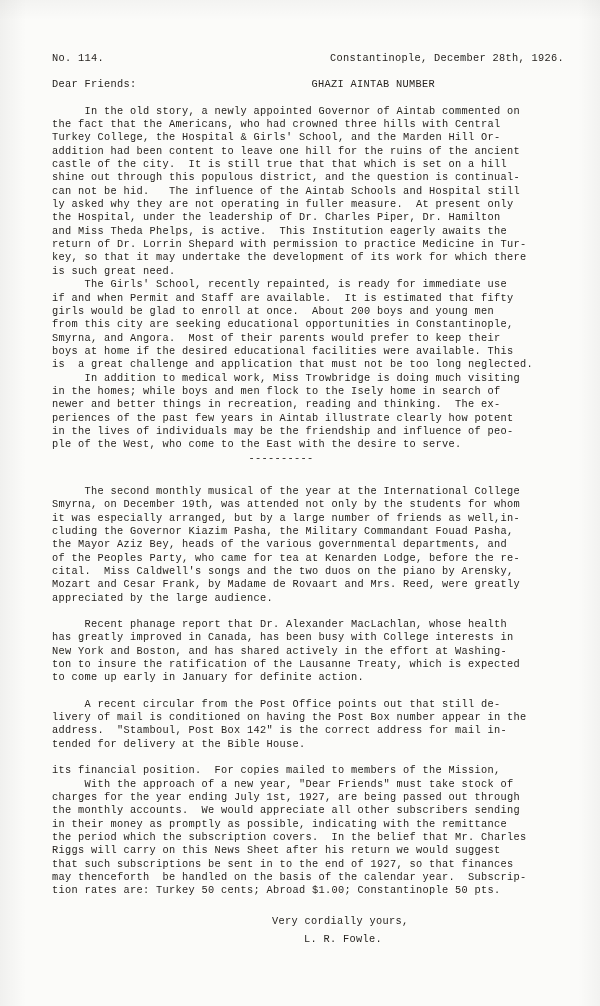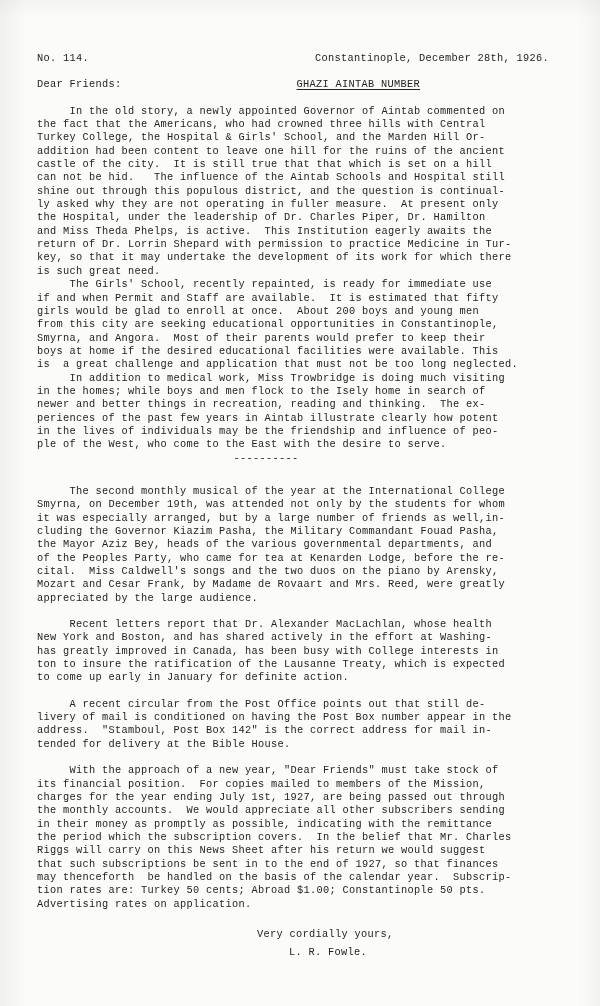--- a/index.html
+++ b/index.html
@@ -26,21 +26,21 @@
     position: absolute;
     inset: 0;
     background:
       linear-gradient(90deg, rgba(0,0,0,0.045) 0px, rgba(0,0,0,0.0) 26px),
       linear-gradient(270deg, rgba(0,0,0,0.035) 0px, rgba(0,0,0,0.0) 22px),
       linear-gradient(180deg, rgba(0,0,0,0.03) 0px, rgba(0,0,0,0.0) 20px);
     pointer-events: none;
   }
   .sheet {
     position: absolute;
-    left: 37px;
+    left: 52px;
     top: 52px;
     width: 512px;
   }
   .ln {
     font-size: 10.3px;
     line-height: 13.35px;
     letter-spacing: 0.32px;
     color: #26231f;
     white-space: pre;
     font-family: "Liberation Mono", "DejaVu Sans Mono", monospace;
@@ -51,21 +51,20 @@
     align-items: baseline;
   }
   .gap-sm { height: 13px; }
   .gap-md { height: 13px; }
   .gap-lg { height: 20px; }
   .title-line {
     text-align: center;
     padding-left: 46px;
   }
   .title-line .u {
-    text-decoration: underline;
     text-underline-offset: 2px;
   }
   .dearline {
     display: flex;
   }
   .dear {
     white-space: pre;
   }
   .sig-block {
     margin-top: 17px;
@@ -122,22 +121,22 @@
     </div>
 
     <div class="gap-sm"></div>
 
     <div>
       <div class="ln">     In the old story, a newly appointed Governor of Aintab commented on</div>
       <div class="ln">the fact that the Americans, who had crowned three hills with Central</div>
       <div class="ln">Turkey College, the Hospital &amp; Girls' School, and the Marden Hill Or-</div>
       <div class="ln">addition had been content to leave one hill for the ruins of the ancient</div>
       <div class="ln">castle of the city.  It is still true that that which is set on a hill</div>
+      <div class="ln">shine out through this populous district, and the question is continual-</div>
       <div class="ln">can not be hid.   The influence of the Aintab Schools and Hospital still</div>
-      <div class="ln">shine out through this populous district, and the question is continual-</div>
       <div class="ln">ly asked why they are not operating in fuller measure.  At present only</div>
       <div class="ln">the Hospital, under the leadership of Dr. Charles Piper, Dr. Hamilton</div>
       <div class="ln">and Miss Theda Phelps, is active.  This Institution eagerly awaits the</div>
       <div class="ln">return of Dr. Lorrin Shepard with permission to practice Medicine in Tur-</div>
       <div class="ln">key, so that it may undertake the development of its work for which there</div>
       <div class="ln">is such great need.</div>
     </div>
 
     <div>
       <div class="ln">     The Girls' School, recently repainted, is ready for immediate use</div>
@@ -170,50 +169,49 @@
       <div class="ln">the Mayor Aziz Bey, heads of the various governmental departments, and</div>
       <div class="ln">of the Peoples Party, who came for tea at Kenarden Lodge, before the re-</div>
       <div class="ln">cital.  Miss Caldwell's songs and the two duos on the piano by Arensky,</div>
       <div class="ln">Mozart and Cesar Frank, by Madame de Rovaart and Mrs. Reed, were greatly</div>
       <div class="ln">appreciated by the large audience.</div>
     </div>
 
     <div class="gap-md"></div>
 
     <div>
-      <div class="ln">     Recent letters report that Dr. Alexander MacLachlan, whose health</div>
+      <div class="ln">     Recent phanage report that Dr. Alexander MacLachlan, whose health</div>
+      <div class="ln">has greatly improved in Canada, has been busy with College interests in</div>
       <div class="ln">New York and Boston, and has shared actively in the effort at Washing-</div>
-      <div class="ln">has greatly improved in Canada, has been busy with College interests in</div>
       <div class="ln">ton to insure the ratification of the Lausanne Treaty, which is expected</div>
       <div class="ln">to come up early in January for definite action.</div>
     </div>
 
     <div class="gap-md"></div>
 
     <div>
       <div class="ln">     A recent circular from the Post Office points out that still de-</div>
       <div class="ln">livery of mail is conditioned on having the Post Box number appear in the</div>
       <div class="ln">address.  "Stamboul, Post Box 142" is the correct address for mail in-</div>
       <div class="ln">tended for delivery at the Bible House.</div>
     </div>
 
     <div class="gap-md"></div>
 
     <div>
+      <div class="ln">its financial position.  For copies mailed to members of the Mission,</div>
       <div class="ln">     With the approach of a new year, "Dear Friends" must take stock of</div>
-      <div class="ln">its financial position.  For copies mailed to members of the Mission,</div>
       <div class="ln">charges for the year ending July 1st, 1927, are being passed out through</div>
       <div class="ln">the monthly accounts.  We would appreciate all other subscribers sending</div>
       <div class="ln">in their money as promptly as possible, indicating with the remittance</div>
       <div class="ln">the period which the subscription covers.  In the belief that Mr. Charles</div>
       <div class="ln">Riggs will carry on this News Sheet after his return we would suggest</div>
       <div class="ln">that such subscriptions be sent in to the end of 1927, so that finances</div>
       <div class="ln">may thenceforth  be handled on the basis of the calendar year.  Subscrip-</div>
       <div class="ln">tion rates are: Turkey 50 cents; Abroad $1.00; Constantinople 50 pts.</div>
-      <div class="ln">Advertising rates on application.</div>
     </div>
 
     <div class="ln sig-block">Very cordially yours,</div>
     <div class="ln sig-name">L. R. Fowle.</div>
 
   </div>
 
   <div class="faint"></div>
   <div class="faint-r"></div>
 </div>

